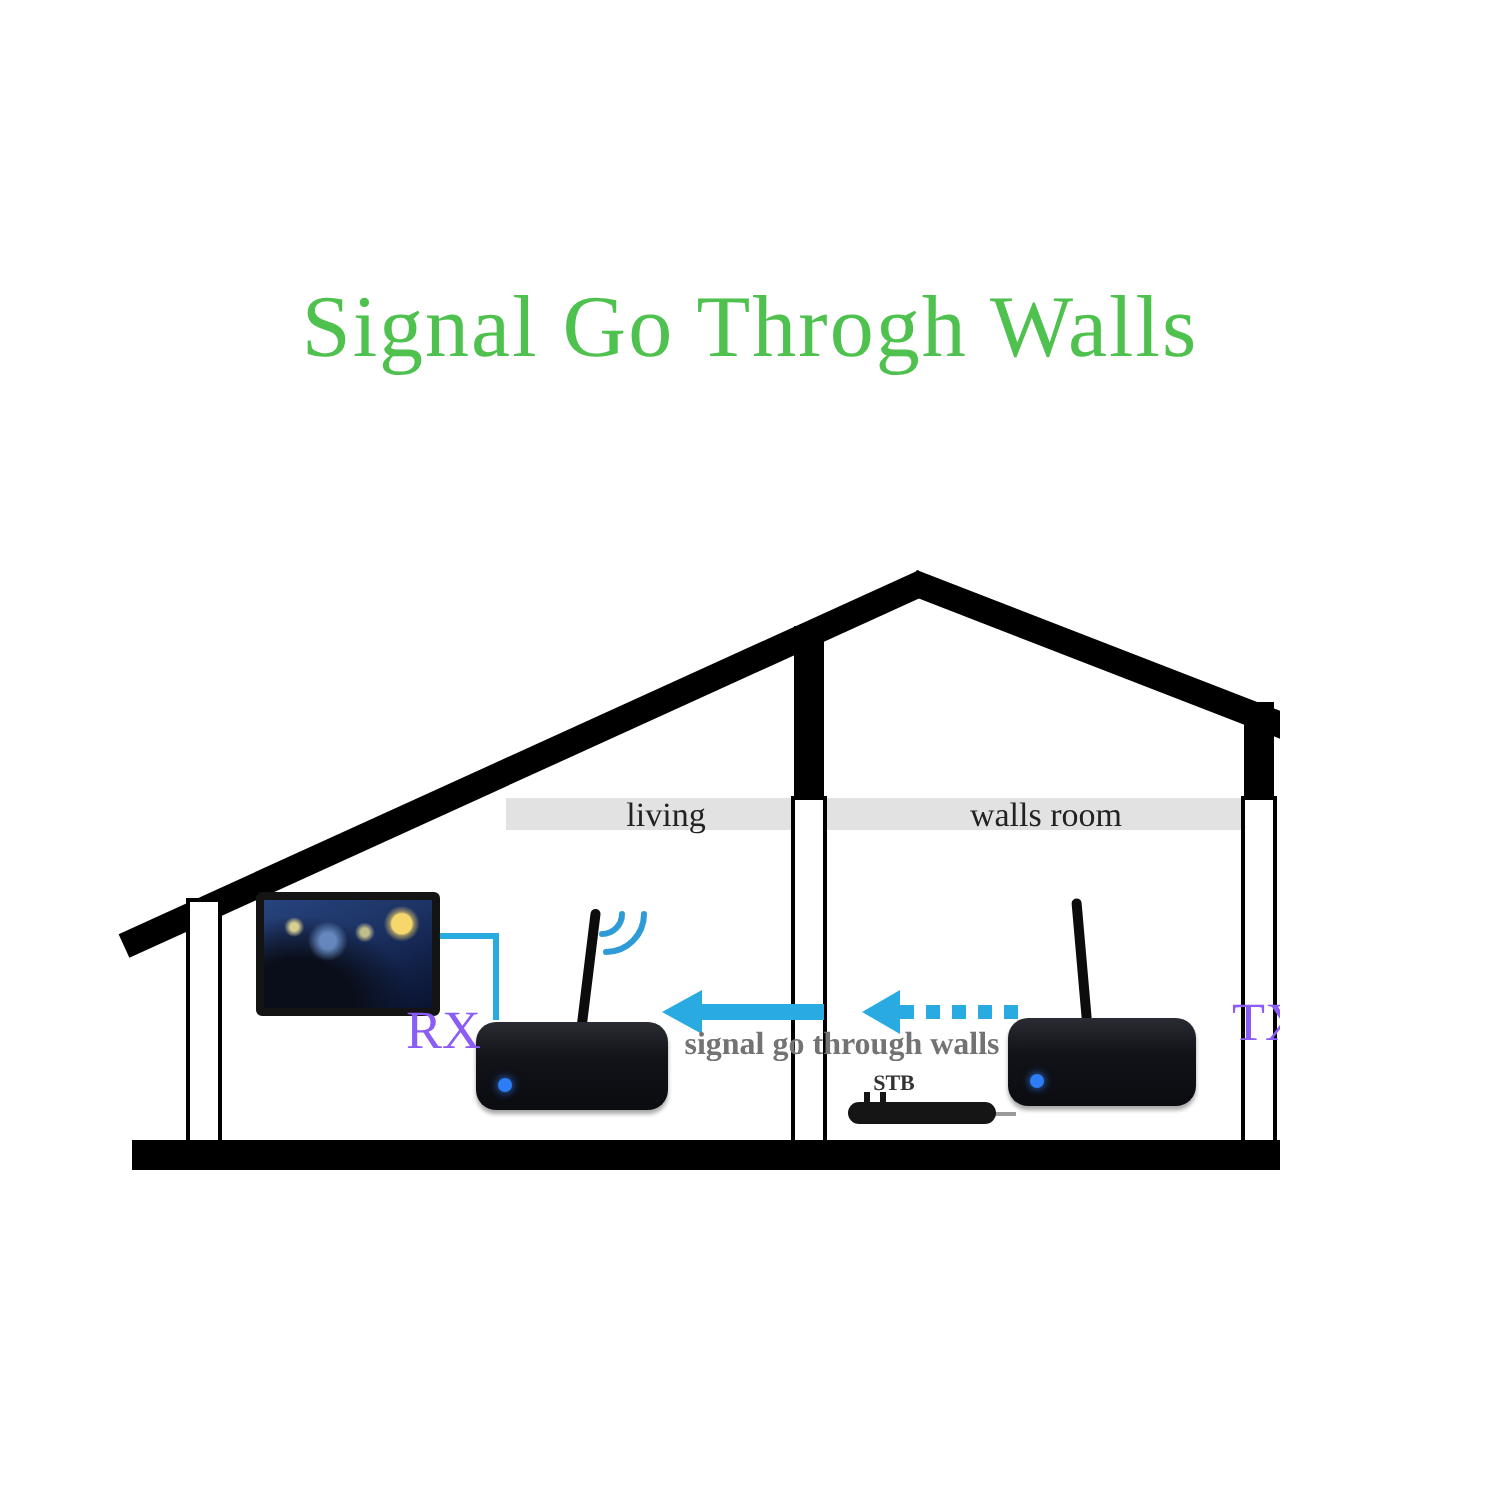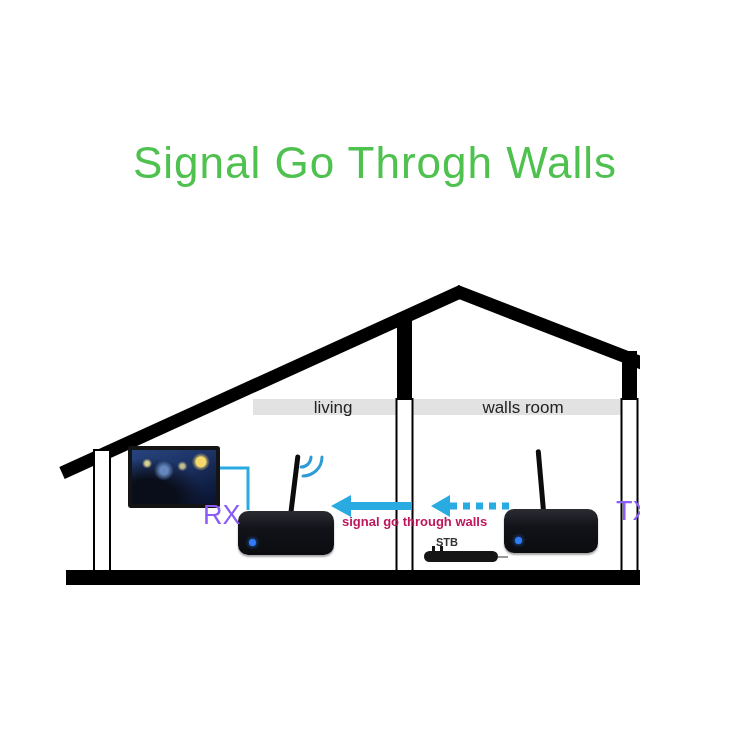--- a/index.html
+++ b/index.html
@@ -1,34 +1,34 @@
 <!DOCTYPE html>
 <html><head>
 <meta charset="utf-8">
 <style>
   html,body{margin:0;padding:0;background:#ffffff;}
   .stage{
     position:relative;width:640px;height:750px;background:#ffffff;overflow:hidden;
-    font-family:Liberation Sans, sans-serif;
+    font-family:Liberation Serif, serif;
   }
   .title{
     position:absolute;top:138px;left:0;width:750px;margin:0;
     text-align:center;font-size:44px;font-weight:400;color:#4fc14f;
     letter-spacing:1px;z-index:3;
   }
   svg.house{position:absolute;left:0;top:0;z-index:1;}
   .label{position:absolute;z-index:4;color:#222;}
   .room-label{font-size:17px;width:130px;text-align:center;top:398px;}
   .bedroom-label{left:268px;}
   .livingroom-label{left:458px;}
   .device-label{font-size:27px;color:#8b5cf6;}
   .rx-label{left:203px;top:500px;}
   .tx-label{left:616px;top:496px;}
   .stb-label{left:426px;top:536px;width:42px;text-align:center;font-size:11px;font-weight:bold;color:#333;}
-  .signal-label{left:342px;top:514px;width:158px;text-align:left;font-size:13px;font-weight:bold;color:#be185d;}
+  .signal-label{left:342px;top:514px;width:158px;text-align:center;font-size:16px;font-weight:bold;color:#737373;}
 
   
   .tv{
     position:absolute;left:128px;top:446px;width:92px;height:62px;z-index:2;
     border:4px solid #141414;border-radius:3px;background:#0d1b3d;box-sizing:border-box;
   }
   .tv-screen{
     position:absolute;inset:0;
     background:
       radial-gradient(circle at 82% 22%, #f6d76b 0 5px, rgba(246,215,107,.55) 6px, transparent 9px),

